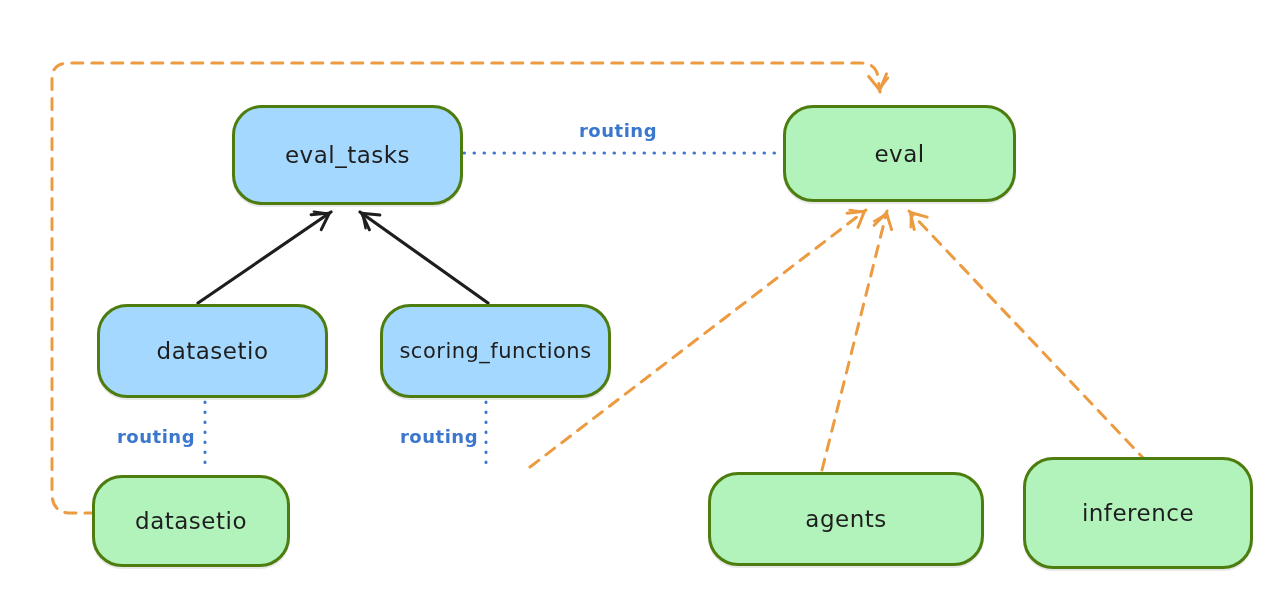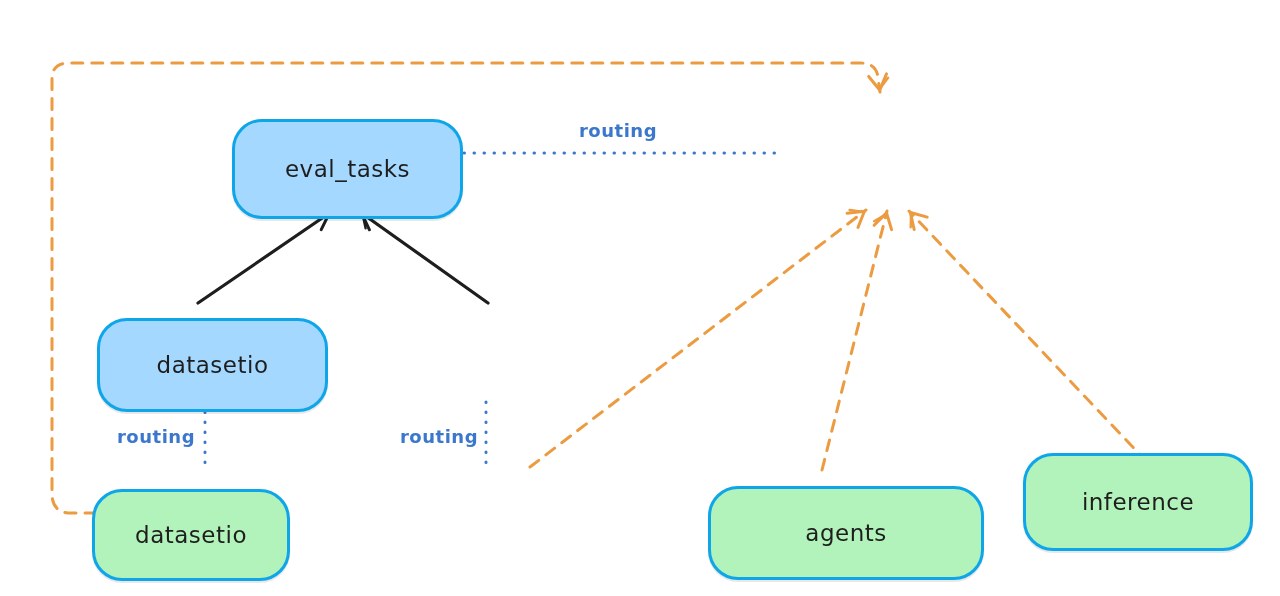--- a/index.html
+++ b/index.html
@@ -7,25 +7,24 @@
     position:relative;
     width:1280px;height:596px;
     background:#ffffff;
     overflow:hidden;
     font-family:"DejaVu Sans", sans-serif;
   }
   .edges-layer{position:absolute;left:0;top:0;width:1280px;height:596px;}
   .node{
     position:absolute;
     box-sizing:border-box;
-    border:3px solid #0ea5e9;
+    border:3px solid #4d7c0f;
     border-radius:30px;
     display:flex;align-items:center;justify-content:center;
     box-shadow:0 2px 0 rgba(30,30,30,0.10);
-    margin-top:14px;
   }
   .node.blue{background:#a5d8ff;}
   .node.green{background:#b2f2bb;}
   .node-label{
     color:#1e1e1e;
     font-size:23px;
     letter-spacing:0.5px;
     white-space:nowrap;
   }
   .edge-label{
@@ -65,36 +64,42 @@
     <path d="M 96 513 L 68 513 Q 52 511 52 494 L 52 79 Q 52 63 69 63 L 860 63 Q 877 63 878 78 L 880 92" fill="none" stroke="#ec9b40" stroke-width="3" stroke-linecap="round" stroke-dasharray="11 9" marker-end="url(#arrow-orange)"></path>
     <path d="M 530 467 L 866 210" fill="none" stroke="#ec9b40" stroke-width="3" stroke-linecap="round" stroke-dasharray="11 9" marker-end="url(#arrow-orange)"></path>
     <path d="M 822 470 L 887 211" fill="none" stroke="#ec9b40" stroke-width="3" stroke-linecap="round" stroke-dasharray="11 9" marker-end="url(#arrow-orange)"></path>
     <path d="M 1147 462 L 909 211" fill="none" stroke="#ec9b40" stroke-width="3" stroke-linecap="round" stroke-dasharray="11 9" marker-end="url(#arrow-orange)"></path>
   </svg>
 
   <div class="node blue" style="left:232px;top:105px;width:231px;height:100px">
     <span class="node-label">eval_tasks</span>
   </div>
 
+  <div class="node green" style="left:783px;top:105px;width:233px;height:97px">
+    <span class="node-label">eval</span>
+  </div>
 
   <div class="node blue" style="left:97px;top:304px;width:231px;height:94px">
     <span class="node-label">datasetio</span>
   </div>
 
+  <div class="node blue" style="left:380px;top:304px;width:231px;height:94px">
+    <span class="node-label" style="font-size:21px">scoring_functions</span>
+  </div>
 
   <div class="node green" style="left:92px;top:475px;width:198px;height:92px">
     <span class="node-label">datasetio</span>
   </div>
 
 
   <div class="node green" style="left:708px;top:472px;width:276px;height:94px">
     <span class="node-label">agents</span>
   </div>
 
-  <div class="node green" style="left:1023px;top:439px;width:230px;height:98px">
+  <div class="node green" style="left:1023px;top:457px;width:230px;height:112px">
     <span class="node-label">inference</span>
   </div>
 
   <div class="edge-label" style="left:618px;top:130px">routing</div>
   <div class="edge-label" style="left:156px;top:436px">routing</div>
   <div class="edge-label" style="left:439px;top:436px">routing</div>
 
 </div>
 
 </body></html>

